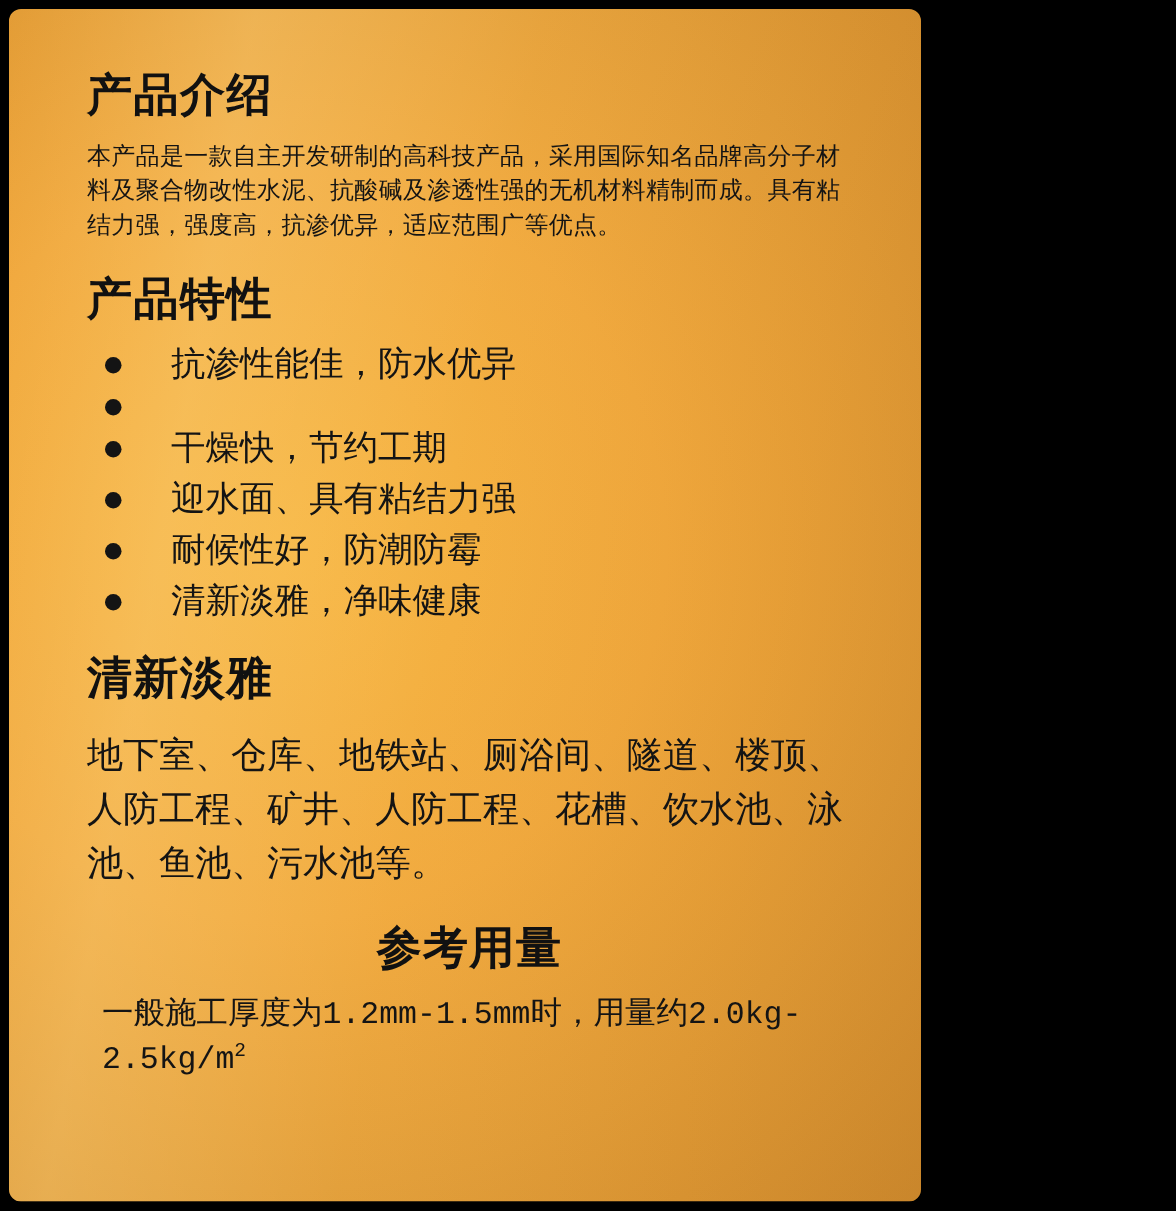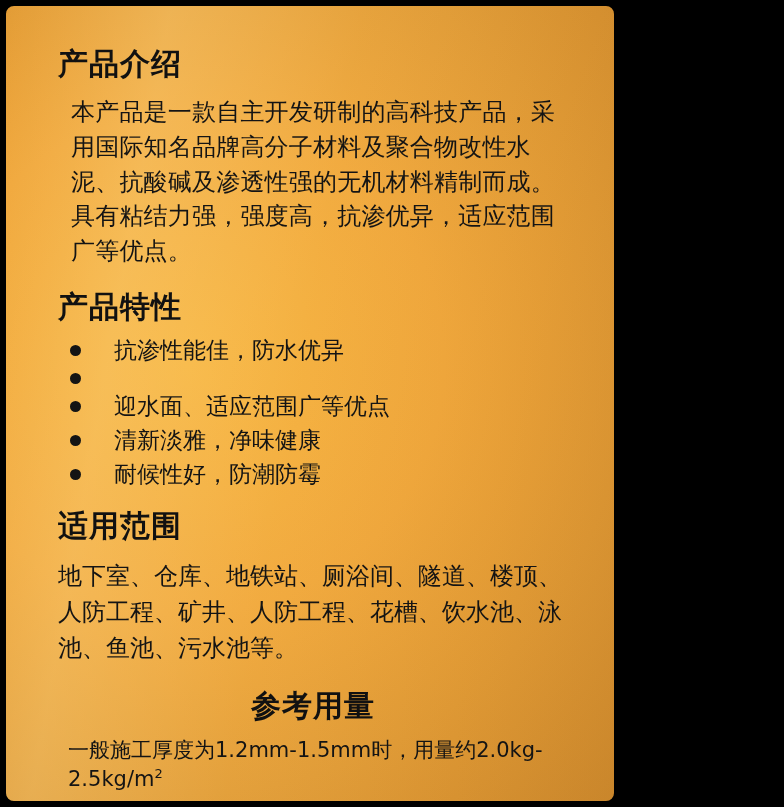--- a/index.html
+++ b/index.html
@@ -47,24 +47,24 @@
     margin: 0 0 10px 0;
     letter-spacing: 1px;
     line-height: 1.2;
   }
 
   .section {
     margin-bottom: 22px;
   }
 
   .intro-text {
-    font-size: 24px;
+    font-size: 16px;
     color: #141414;
     line-height: 1.45;
-    margin: 13px;
+    margin: 0;
     letter-spacing: 0.2px;
   }
 
   ul.feature-list {
     list-style: none;
     margin: 0;
     padding: 0 0 0 12px;
   }
   ul.feature-list li {
     font-size: 23px;
@@ -91,20 +91,21 @@
     line-height: 1.5;
     margin: 0;
   }
 
   .usage-text {
     font-size: 21px;
     color: #141414;
     line-height: 1.4;
     margin: 0;
     padding-left: 10px;
+    font-family: Liberation Mono, monospace;
   }
   .usage-text sup {
     font-size: 13px;
     vertical-align: super;
   }
 
   #sec-intro { margin-bottom: 20px; }
   #sec-features { }
   #sec-features h2.section-title { margin-bottom: 14px; }
   #sec-scope h2.section-title { margin-bottom: 14px; }
@@ -127,35 +128,39 @@
       <ul class="feature-list">
         <li>
             <span class="bullet"></span>
             <span>抗渗性能佳，防水优异</span>
           </li>
         <li>
             <span class="bullet"></span>
           </li>
         <li>
             <span class="bullet"></span>
-            <span>迎水面、适应范围广等优点</span>
+            <span>干燥快，节约工期</span>
+          </li>
+        <li>
+            <span class="bullet"></span>
+            <span>迎水面、具有粘结力强</span>
+          </li>
+        <li>
+            <span class="bullet"></span>
+            <span>耐候性好，防潮防霉</span>
           </li>
         <li>
             <span class="bullet"></span>
             <span>清新淡雅，净味健康</span>
           </li>
-        <li>
-            <span class="bullet"></span>
-            <span>耐候性好，防潮防霉</span>
-          </li>
       </ul>
     </div>
 
     <div class="section" id="sec-scope">
-      <h2 class="section-title">适用范围</h2>
+      <h2 class="section-title">清新淡雅</h2>
       <p class="scope-text">地下室、仓库、地铁站、厕浴间、隧道、楼顶、人防工程、矿井、人防工程、花槽、饮水池、泳池、鱼池、污水池等。</p>
     </div>
 
     <div class="section" id="sec-usage">
       <h2 class="section-title">参考用量</h2>
       <p class="usage-text"><span>一般施工厚度为1.2mm-1.5mm时，用量约2.0kg-2.5kg/m</span><sup>2</sup></p>
     </div>
 
   </div>
 </div>

